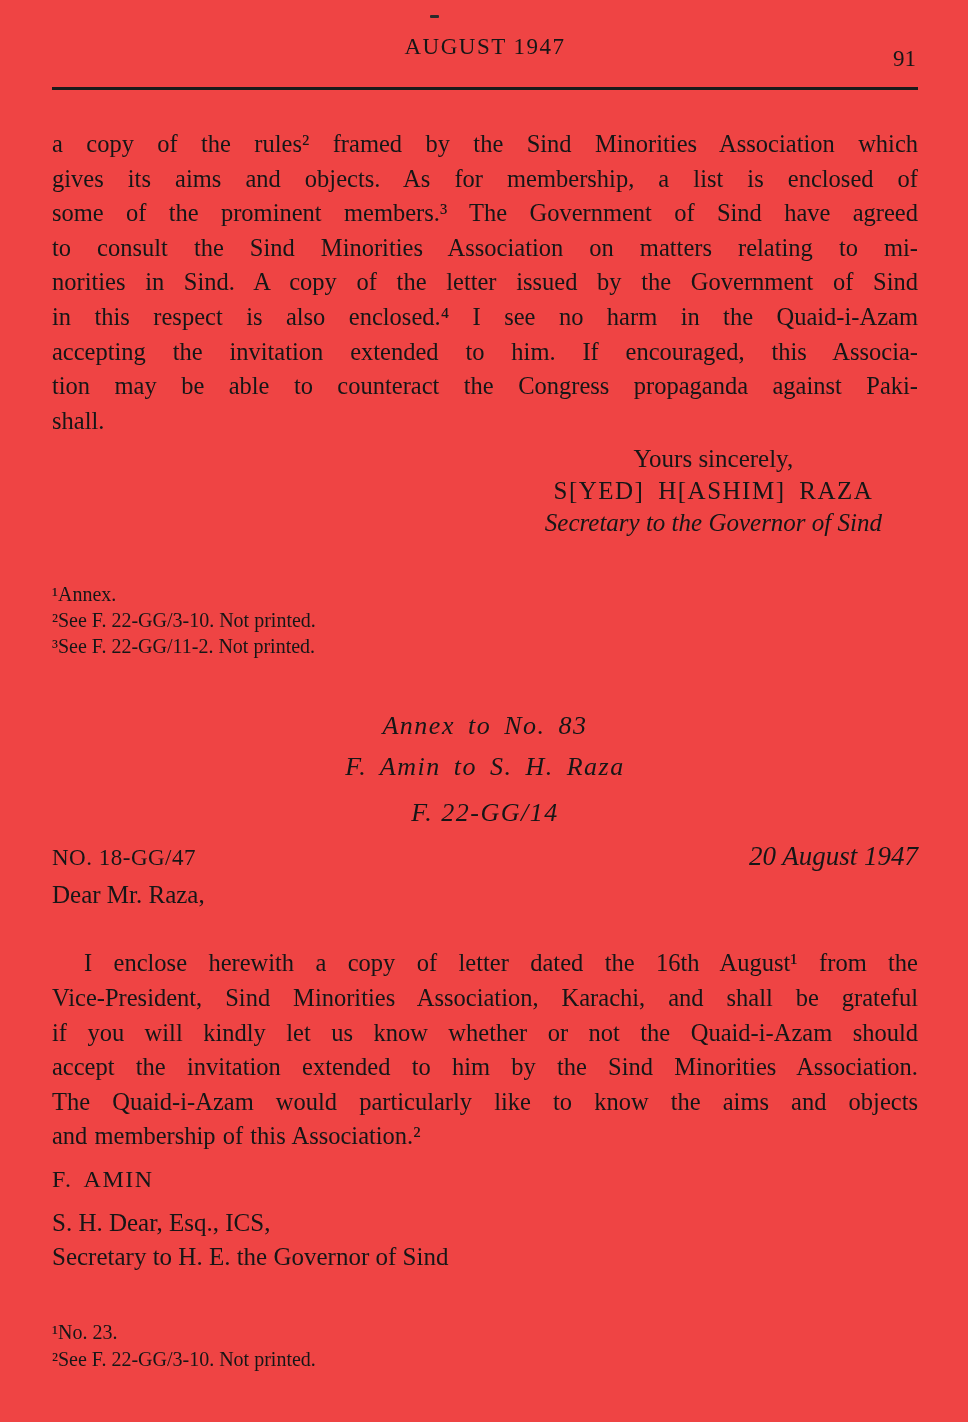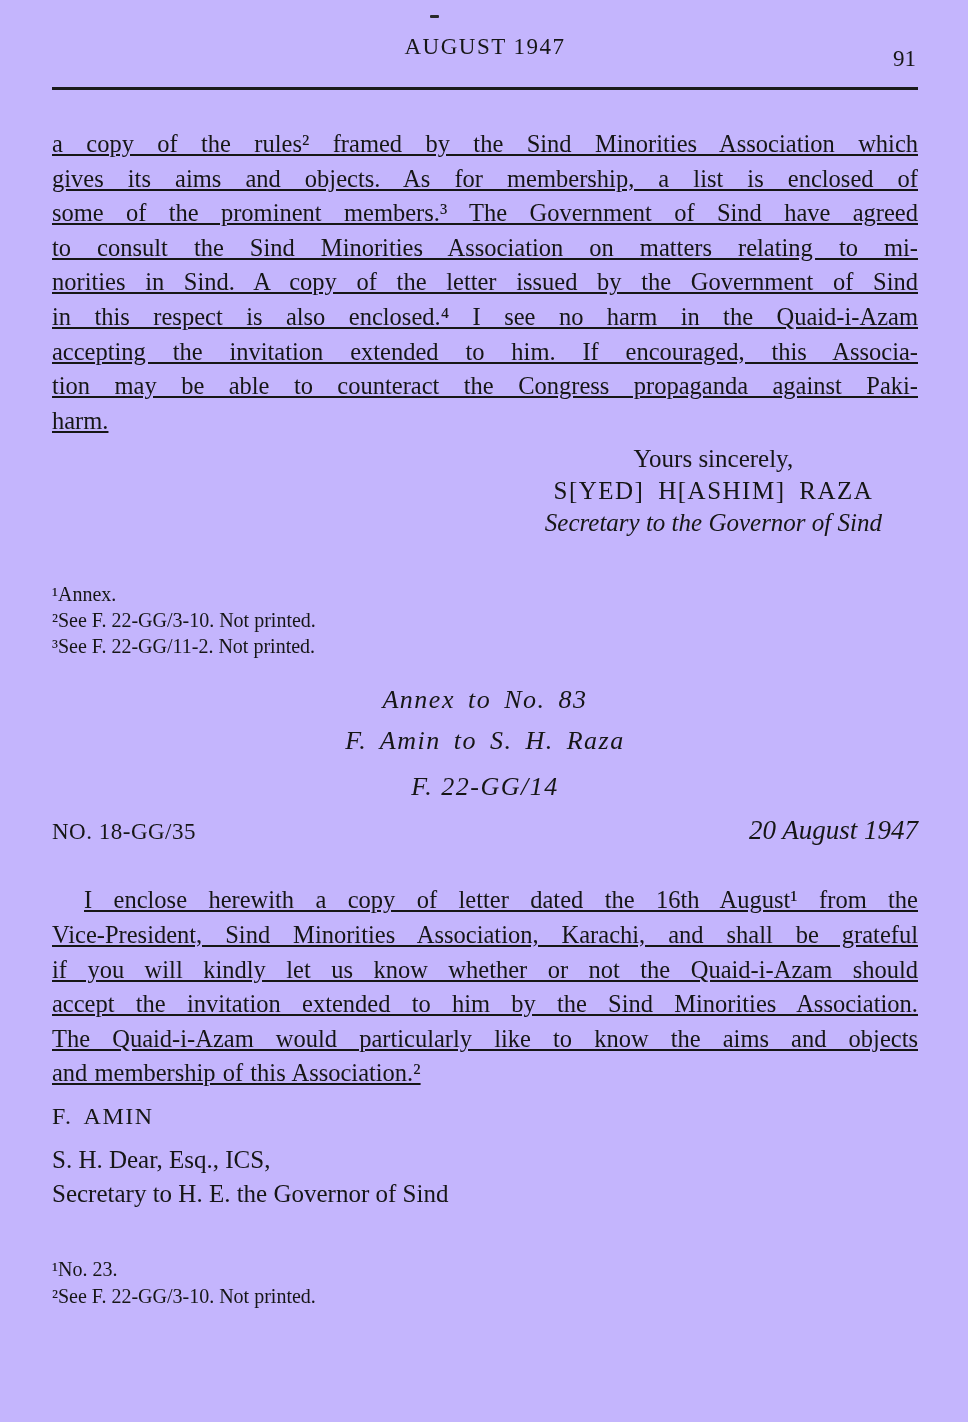--- a/index.html
+++ b/index.html
@@ -2,21 +2,21 @@
 <html><head>
 <meta charset="utf-8">
 <style>
   html, body { margin: 0; padding: 0; }
   body { background: #e8e8e4; }
   .page {
     position: relative;
     width: 968px;
     height: 1422px;
     margin: 0 auto;
-    background: #c4b5fd;
+    background: #ef4444;
     color: #161616;
     font-family: "Liberation Serif", "DejaVu Serif", serif;
     box-sizing: border-box;
     padding: 34px 50px 0 52px;
     overflow: hidden;
   }
   .artifact-dash {
     position: absolute;
     top: 15px; left: 430px;
     width: 9px; height: 3px;
@@ -43,41 +43,41 @@
     margin-top: 23px;
     height: 0;
     border-top: 3.5px solid #1b1b1b;
   }
   .body-par {
     margin-top: 37px;
     font-size: 24.5px;
     line-height: 34.6px;
     word-spacing: 1px;
   }
-  .jline { text-align: justify; text-align-last: justify; white-space: nowrap; text-decoration: underline; }
+  .jline { text-align: justify; text-align-last: justify; white-space: nowrap; }
   .jline-last { text-align: left; text-align-last: left; }
   .indent { padding-left: 32px; }
   .sig-block {
     margin-top: 5px;
     margin-left: auto;
     margin-right: 36px;
     width: fit-content;
     text-align: center;
     font-size: 25px;
     line-height: 32px;
   }
   .sig-name { letter-spacing: 1.5px; word-spacing: 6px; }
   .sig-role { font-style: italic; font-size: 25px; }
   .footnotes {
     margin-top: 42px;
     font-size: 20px;
     line-height: 26px;
   }
   .annex-head {
-    margin-top: 20px;
+    margin-top: 46px;
     text-align: center;
     font-style: italic;
     font-size: 26px;
     line-height: 41px;
     letter-spacing: 1.5px;
     word-spacing: 5px;
   }
   .file-ref {
     margin-top: 11px;
     text-align: center;
@@ -131,21 +131,21 @@
 
   <div class="body-par">
     <div class="jline">a copy of the rules² framed by the Sind Minorities Association which</div>
     <div class="jline">gives its aims and objects. As for membership, a list is enclosed of</div>
     <div class="jline">some of the prominent members.³ The Government of Sind have agreed</div>
     <div class="jline">to consult the Sind Minorities Association on matters relating to mi-</div>
     <div class="jline">norities in Sind. A copy of the letter issued by the Government of Sind</div>
     <div class="jline">in this respect is also enclosed.⁴ I see no harm in the Quaid-i-Azam</div>
     <div class="jline">accepting the invitation extended to him. If encouraged, this Associa-</div>
     <div class="jline">tion may be able to counteract the Congress propaganda against Paki-</div>
-    <div class="jline jline-last">harm.</div>
+    <div class="jline jline-last">shall.</div>
   </div>
 
   <div class="sig-block">
     <div>Yours sincerely,</div>
     <div class="sig-name">S[YED] H[ASHIM] RAZA</div>
     <div class="sig-role">Secretary to the Governor of Sind</div>
   </div>
 
   <div class="footnotes">
     <div>¹Annex.</div>
@@ -154,24 +154,25 @@
   </div>
 
   <div class="annex-head">
     <div>Annex to No. 83</div>
     <div>F. Amin to S. H. Raza</div>
   </div>
 
   <div class="file-ref">F. 22-GG/14</div>
 
   <div class="no-date-row">
-    <div class="doc-no">NO. 18-GG/35</div>
+    <div class="doc-no">NO. 18-GG/47</div>
     <div class="doc-date">20 August 1947</div>
   </div>
 
+  <div class="salutation">Dear Mr. Raza,</div>
 
   <div class="body-par" style="">
     <div class="jline indent">I enclose herewith a copy of letter dated the 16th August¹ from the</div>
     <div class="jline">Vice-President, Sind Minorities Association, Karachi, and shall be grateful</div>
     <div class="jline">if you will kindly let us know whether or not the Quaid-i-Azam should</div>
     <div class="jline">accept the invitation extended to him by the Sind Minorities Association.</div>
     <div class="jline">The Quaid-i-Azam would particularly like to know the aims and objects</div>
     <div class="jline jline-last">and membership of this Association.²</div>
   </div>
 

